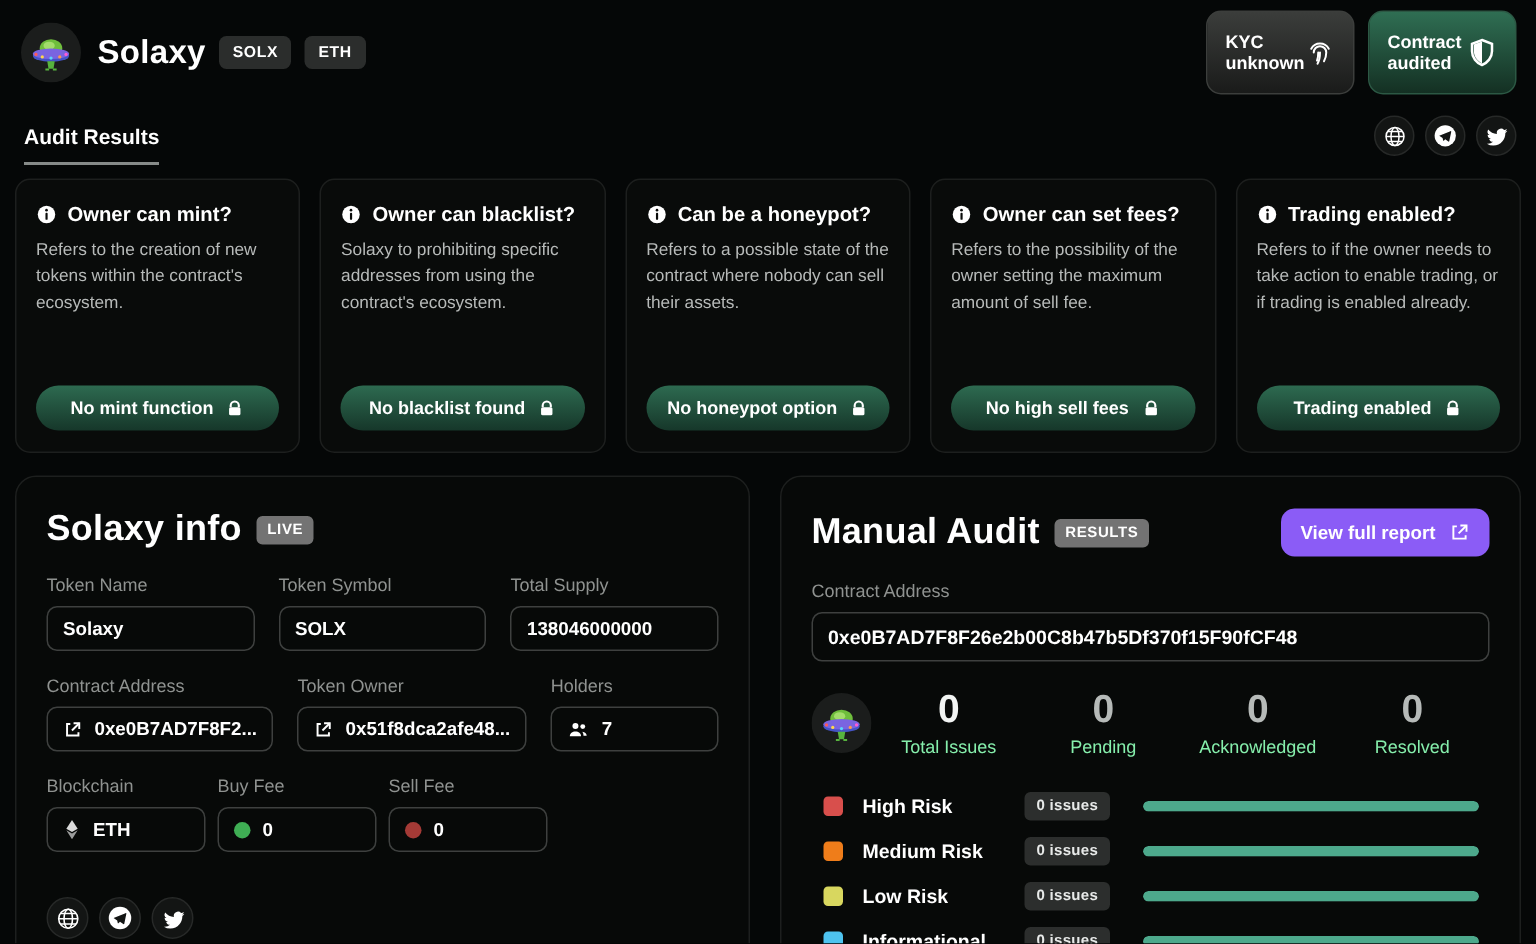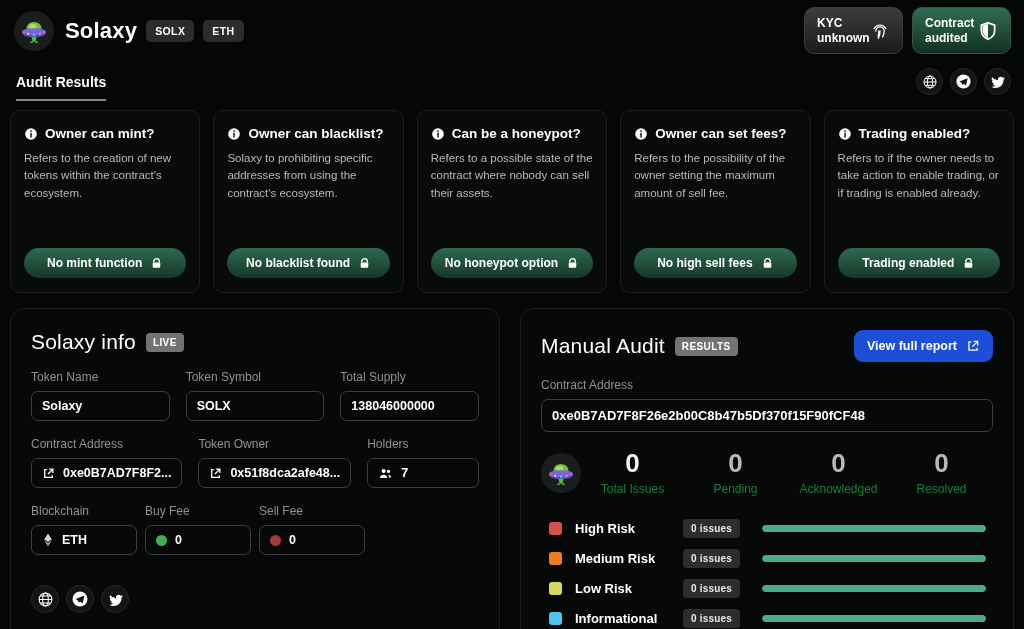--- a/index.html
+++ b/index.html
@@ -7,21 +7,21 @@
   body { font-family:"Liberation Sans", sans-serif; color:#fff; }
   .page { width:1024px; height:629px; overflow:hidden; position:relative; background:#050707; }
 
   
   .hdr { display:flex; align-items:center; justify-content:space-between; padding:7px 13px 0 14px; }
   .hdr-left { display:flex; align-items:center; }
   .logo { width:40px; height:40px; flex:0 0 40px; }
   .title { font-size:22px; font-weight:800; letter-spacing:.2px; margin-left:11px; }
   .hbadge { background:#2b2d2c; color:#fff; font-size:10.5px; font-weight:700; padding:5px 9px; border-radius:5px; margin-left:9px; letter-spacing:.4px; }
   .hdr-right { display:flex; gap:9px; }
-  .chip { width:99px; height:47px; border-radius:10px; display:flex; align-items:center; justify-content:space-between; padding:0 12px; font-size:12px; font-weight:700; line-height:1.2; cursor:pointer; }
+  .chip { width:99px; height:56px; border-radius:10px; display:flex; align-items:center; justify-content:space-between; padding:0 12px; font-size:12px; font-weight:700; line-height:1.2; cursor:pointer; }
   .chip.dark { background:linear-gradient(180deg,#3b3d3b,#1a1b1a); border:1px solid #3c3e3c; }
   .chip.green { background:linear-gradient(180deg,#2f6e53,#143023); border:1px solid #2c5844; }
   .chip svg { flex:0 0 auto; }
 
   
   .tabrow { display:flex; align-items:flex-end; justify-content:space-between; padding:14px 13px 0 16px; }
   .tab { font-size:14px; font-weight:700; padding-bottom:9px; border-bottom:2px solid #868a88; cursor:pointer; }
   .socials { display:flex; gap:7px; padding-bottom:6px; }
   .soc { width:27px; height:27px; border-radius:50%; background:#131514; border:1px solid #272928; display:flex; align-items:center; justify-content:center; cursor:pointer; }
 
@@ -31,40 +31,40 @@
   .card-title { display:flex; gap:7px; align-items:center; font-size:13.5px; font-weight:700; }
   .card-desc { font-size:11.5px; color:#b7bab9; line-height:1.5; margin-top:9px; flex:1; }
   .card-btn { height:30px; border-radius:15px; background:linear-gradient(180deg,#2d6a50,#16372a); border:none; display:flex; align-items:center; justify-content:center; gap:8px; font-size:12px; font-weight:700; color:#fff; cursor:pointer; width:100%; font-family:inherit; }
 
   
   .panels { display:flex; gap:20px; margin:15px 10px 0; align-items:flex-start; }
   .panel { background:#070908; border:1px solid #1d1f1e; border-radius:14px; }
   .panel.left  { width:490px; height:340px; padding:21px 20px; }
   .panel.right { flex:1; height:382px; padding:21px 20px; }
   .p-head { display:flex; align-items:center; }
-  .p-title { font-size:21px; font-weight:400; letter-spacing:.2px; }
+  .p-title { font-size:24px; font-weight:700; letter-spacing:.2px; }
   .pbadge { background:#737373; font-size:10px; font-weight:700; padding:4px 7px; border-radius:4px; margin-left:10px; letter-spacing:.4px; }
 
   .grid3 { display:grid; grid-template-columns:repeat(3,1fr); column-gap:16px; }
   .grid4 { display:grid; grid-template-columns:repeat(4,1fr); column-gap:8px; }
   .f-label { font-size:12px; color:#8f9290; margin:16px 0 7px; }
   .f-input { height:30px; border:1px solid #3e403f; border-radius:7px; display:flex; align-items:center; gap:8px; padding:0 10px; font-size:12.5px; font-weight:700; background:transparent; white-space:nowrap; overflow:hidden; cursor:text; }
   .dot { width:11px; height:11px; border-radius:50%; flex:0 0 11px; }
 
   .p-socials { display:flex; gap:7px; margin-top:30px; }
   .soc2 { width:28px; height:28px; border-radius:50%; background:#131514; border:1px solid #272928; display:flex; align-items:center; justify-content:center; cursor:pointer; }
 
   
-  .report-btn { margin-left:auto; background:#1d4ed8; border:none; color:#fff; border-radius:9px; padding:9px 13px; font-size:12.5px; font-weight:700; display:flex; gap:9px; align-items:center; cursor:pointer; font-family:inherit;text-align:center; }
+  .report-btn { margin-left:auto; background:#8b5cf6; border:none; color:#fff; border-radius:9px; padding:9px 13px; font-size:12.5px; font-weight:700; display:flex; gap:9px; align-items:center; cursor:pointer; font-family:inherit;text-align:center; }
   .f-input.big { height:33px; font-size:13px;align-items:center; }
   .stats { display:flex; align-items:center; margin-top:18px; }
   .stat { flex:1; text-align:center; }
   .stat-num { font-size:26px; font-weight:700; color:#b6bab8; line-height:1; }
   .stat:first-of-type .stat-num { color:#f2f4f3; }
-  .stat-label { font-size:12px; color:#15803d; margin-top:6px; }
+  .stat-label { font-size:12px; color:#86efac; margin-top:6px; }
   .risks { margin-top:21px; display:flex; flex-direction:column; gap:8px; padding-left:8px; }
   .risk { display:flex; align-items:center; height:22px; }
   .sq { width:13px; height:13px; border-radius:3px; flex:0 0 13px; }
   .risk-label { font-size:13px; font-weight:700; margin-left:13px; width:108px; }
   .issue-badge { background:#2c2e2d; border-radius:4px; font-size:10px; font-weight:700; padding:4px 8px; color:#e8eae9; letter-spacing:.2px; }
   .bar { flex:1; margin-left:22px; margin-right:7px; height:7px; border-radius:4px; background:#14201c; overflow:hidden; }
   .bar-fill { height:100%; border-radius:4px; }
 </style>
 </head>
 <body>

